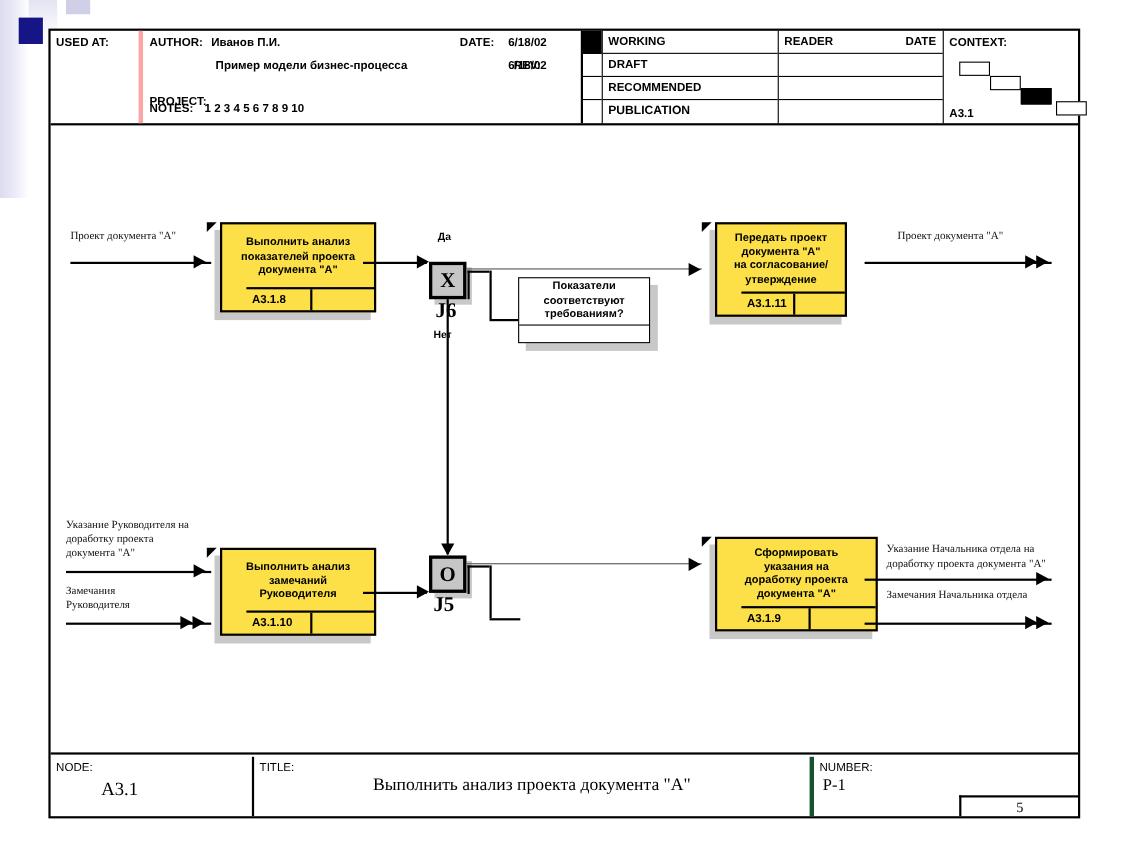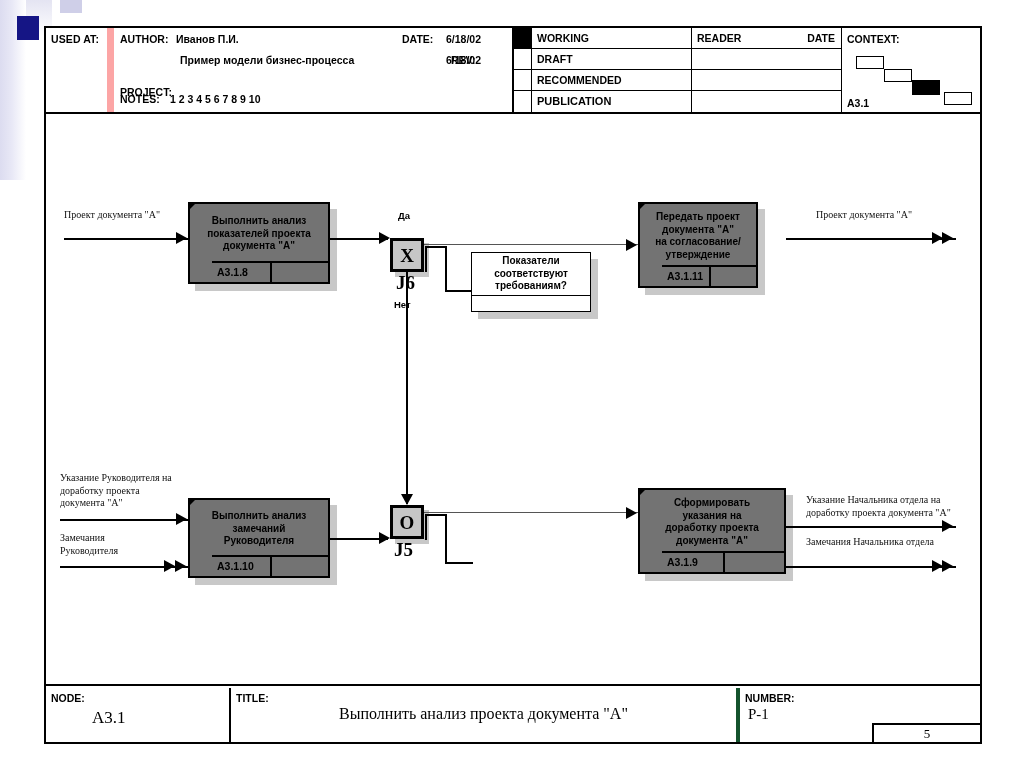--- a/index.html
+++ b/index.html
@@ -30,21 +30,21 @@
 
   
   #sheet{
     position:absolute;left:44px;top:26px;width:938px;height:718px;
     border:2px solid #000;background:#fff;box-sizing:border-box;
   }
 
   
   .hdr{position:absolute;left:0;top:0;width:100%;height:86px;
        border-bottom:2px solid #000;box-sizing:border-box;display:flex;}
-  .hdr-usedat{width:68px;border-right:7px solid #fca5a5;box-sizing:border-box;position:relative;}
+  .hdr-usedat{width:84px;border-right:4px solid #fca5a5;box-sizing:border-box;position:relative;}
   .hdr-mid{width:400px;border-right:2px solid #000;box-sizing:border-box;position:relative;}
   .hdr-chk{width:18px;border-right:1px solid #000;box-sizing:border-box;}
   .hdr-status{width:160px;border-right:1px solid #000;box-sizing:border-box;}
   .hdr-reader{width:150px;border-right:1px solid #000;box-sizing:border-box;position:relative;}
   .hdr-ctx{flex:1;box-sizing:border-box;position:relative;}
 
   .lbl{font-size:10.5px;font-weight:bold;color:#000;letter-spacing:.1px;}
   .hdr-usedat .lbl{position:absolute;left:5px;top:5px;}
   .chk-cell{height:21px;border-bottom:1px solid #000;box-sizing:border-box;}
   .chk-cell.filled{background:#000;}
@@ -64,22 +64,22 @@
   .ctx-box{position:absolute;border:1.6px solid #000;background:#fff;}
   .ctx-box.black{background:#000;border-color:#000;}
 
   
   #canvas{position:absolute;left:0;top:86px;width:100%;height:572px;
           border-bottom:2px solid #000;box-sizing:border-box;overflow:hidden;}
 
   
   .act{position:absolute;}
   .act .shadow{position:absolute;left:7px;top:7px;width:100%;height:100%;background:#c8c8c8;}
-  .act .body{position:absolute;left:0;top:0;width:100%;height:100%;
-             border:2.5px solid #000;background:#737373;box-sizing:border-box;
+  .act .body{position:absolute;left:12px;top:0;width:100%;height:100%;
+             border:2.5px solid #000;background:#fde047;box-sizing:border-box;
              display:flex;flex-direction:column;}
   .act .title{flex:1;display:flex;align-items:center;justify-content:center;text-align:center;
               font-size:10px;font-weight:bold;line-height:12.5px;padding:3px 5px 0 5px;white-space:pre-line;}
   .act .footrow{height:21px;border-top:2.5px solid #000;display:flex;box-sizing:border-box;margin-left:22px;}
   .act .fcode{width:52%;border-right:2.5px solid #000;box-sizing:border-box;
               font-size:10.5px;font-weight:bold;padding:3px 0 0 5px;}
   .act .fblank{flex:1;}
   .act .corner{position:absolute;left:0;top:0;width:0;height:0;
                border-left:9px solid #000;border-bottom:9px solid transparent;}
 
@@ -115,21 +115,21 @@
   
   .flabel{position:absolute;font-family:"Liberation Serif", serif;font-size:10px;
           color:#111;line-height:12.5px;white-space:pre-line;}
   .yn{position:absolute;font-size:9.5px;font-weight:bold;color:#000;}
 
   
   .ftr{position:absolute;left:0;bottom:0;width:100%;height:54px;display:flex;box-sizing:border-box;}
   .ftr-node{width:185px;border-right:2px solid #000;box-sizing:border-box;position:relative;}
   .ftr-title{flex:1;border-right:4px solid #14532d;box-sizing:border-box;position:relative;}
   .ftr-num{width:240px;box-sizing:border-box;position:relative;}
-  .ftr-lbl{position:absolute;left:5px;top:4px;font-size:10.5px;font-weight:bold;}
+  .ftr-lbl{position:absolute;left:5px;top:4px;font-size:10.5px;font-weight:normal;}
   .ftr-node-val{position:absolute;left:46px;top:20px;
                 font-family:"Liberation Serif", serif;font-size:17px;}
   .ftr-title-val{position:absolute;left:0;right:0;top:17px;text-align:center;
                  font-family:"Liberation Serif", serif;font-size:16px;}
   .ftr-num-val{position:absolute;left:8px;top:18px;
                font-family:"Liberation Serif", serif;font-size:15px;}
   .page-box{position:absolute;right:0;bottom:0;width:108px;height:19px;
             border-left:2px solid #000;border-top:2px solid #000;box-sizing:border-box;
             display:flex;align-items:center;justify-content:center;
             font-family:"Liberation Serif", serif;font-size:13px;}

